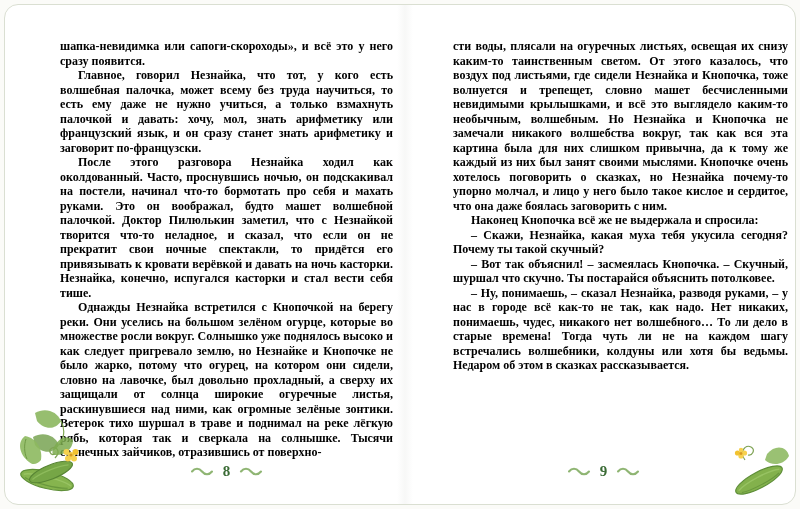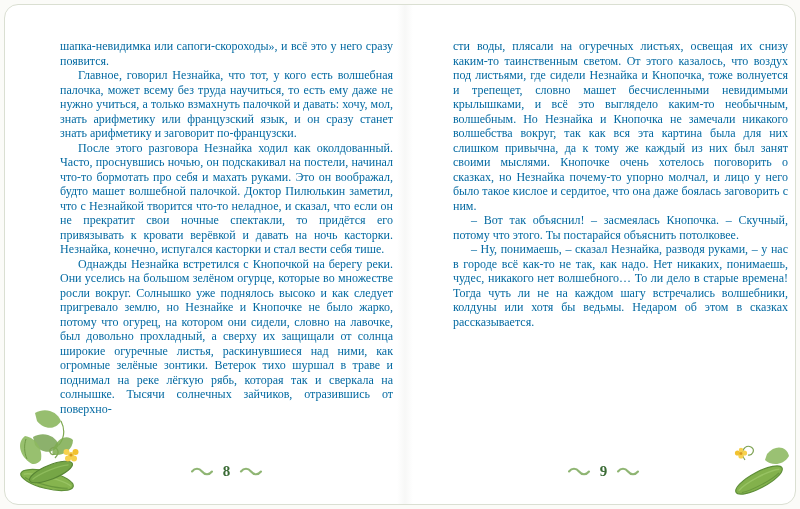--- a/index.html
+++ b/index.html
@@ -22,23 +22,24 @@
     position: absolute;
     left: 392px; top: 0; width: 16px; height: 509px;
     background: linear-gradient(to right, rgba(0,0,0,0), rgba(60,70,50,0.04), rgba(0,0,0,0));
     pointer-events: none;
   }
   .text-col {
     position: absolute;
     top: 34px;
     font-size: 12px;
     line-height: 14.5px;
-    color: #0369a1;
+    color: #000000;
     text-align: justify;
     hyphens: auto;
+    font-weight: bold;
     -webkit-hyphens: auto;
   }
   .text-col.left  { left: 55px;  width: 333px; }
   .text-col.right { left: 448px; width: 335px; }
   .para { margin: 0; text-indent: 18px; }
   .para.no-indent { text-indent: 0; }
   .page-num-row {
     position: absolute;
     top: 456px;
     display: flex;
@@ -70,21 +71,23 @@
 
   <div class="text-col left">
     <p class="para no-indent">шапка-невидимка или сапоги-скороходы», и всё это у него сразу появится.</p>
     <p class="para">Главное, говорил Незнайка, что тот, у кого есть волшебная палочка, может всему без труда научиться, то есть ему даже не нужно учиться, а только взмахнуть палочкой и давать: хочу, мол, знать арифметику или французский язык, и он сразу станет знать арифметику и заговорит по-французски.</p>
     <p class="para">После этого разговора Незнайка ходил как околдованный. Часто, проснувшись ночью, он подскакивал на постели, начинал что-то бормотать про себя и махать руками. Это он воображал, будто машет волшебной палочкой. Доктор Пилюлькин заметил, что с Незнайкой творится что-то неладное, и сказал, что если он не прекратит свои ночные спектакли, то придётся его привязывать к кровати верёвкой и давать на ночь касторки. Незнайка, конечно, испугался касторки и стал вести себя тише.</p>
     <p class="para">Однажды Незнайка встретился с Кнопочкой на берегу реки. Они уселись на большом зелёном огурце, которые во множестве росли вокруг. Солнышко уже поднялось высоко и как следует пригревало землю, но Незнайке и Кнопочке не было жарко, потому что огурец, на котором они сидели, словно на лавочке, был довольно прохладный, а сверху их защищали от солнца широкие огуречные листья, раскинувшиеся над ними, как огромные зелёные зонтики. Ветерок тихо шуршал в траве и поднимал на реке лёгкую рябь, которая так и сверкала на солнышке. Тысячи солнечных зайчиков, отразившись от поверхно-</p>
   </div>
 
   <div class="text-col right">
     <p class="para no-indent">сти воды, плясали на огуречных листьях, освещая их снизу каким-то таинственным светом. От этого казалось, что воздух под листьями, где сидели Незнайка и Кнопочка, тоже волнуется и трепещет, словно машет бесчисленными невидимыми крылышками, и всё это выглядело каким-то необычным, волшебным. Но Незнайка и Кнопочка не замечали никакого волшебства вокруг, так как вся эта картина была для них слишком привычна, да к тому же каждый из них был занят своими мыслями. Кнопочке очень хотелось поговорить о сказках, но Незнайка почему-то упорно молчал, и лицо у него было такое кислое и сердитое, что она даже боялась заговорить с ним.</p>
-    <p class="para">– Вот так объяснил! – засмеялась Кнопочка. – Скучный, потому что этого. Ты постарайся объяснить потолковее.</p>
+    <p class="para">Наконец Кнопочка всё же не выдержала и спросила:</p>
+    <p class="para">– Скажи, Незнайка, какая муха тебя укусила сегодня? Почему ты такой скучный?</p>
+    <p class="para">– Вот так объяснил! – засмеялась Кнопочка. – Скучный, шуршал что скучно. Ты постарайся объяснить потолковее.</p>
     <p class="para">– Ну, понимаешь, – сказал Незнайка, разводя руками, – у нас в городе всё как-то не так, как надо. Нет никаких, понимаешь, чудес, никакого нет волшебного… То ли дело в старые времена! Тогда чуть ли не на каждом шагу встречались волшебники, колдуны или хотя бы ведьмы. Недаром об этом в сказках рассказывается.</p>
   </div>
 
   <div class="page-num-row left">
     <svg class="swash" width="24" height="9" viewBox="0 0 24 9">
       <path d="M2,4.5 C5,0.8 9,0.8 12,4.5 C15,8.2 19,8.2 22,4.5" fill="none" stroke="#8fb573" stroke-width="2.1" stroke-linecap="round"></path>
     </svg>
     <span class="page-num">8</span>
     <svg class="swash" width="24" height="9" viewBox="0 0 24 9">
       <path d="M2,4.5 C5,0.8 9,0.8 12,4.5 C15,8.2 19,8.2 22,4.5" fill="none" stroke="#8fb573" stroke-width="2.1" stroke-linecap="round"></path>

